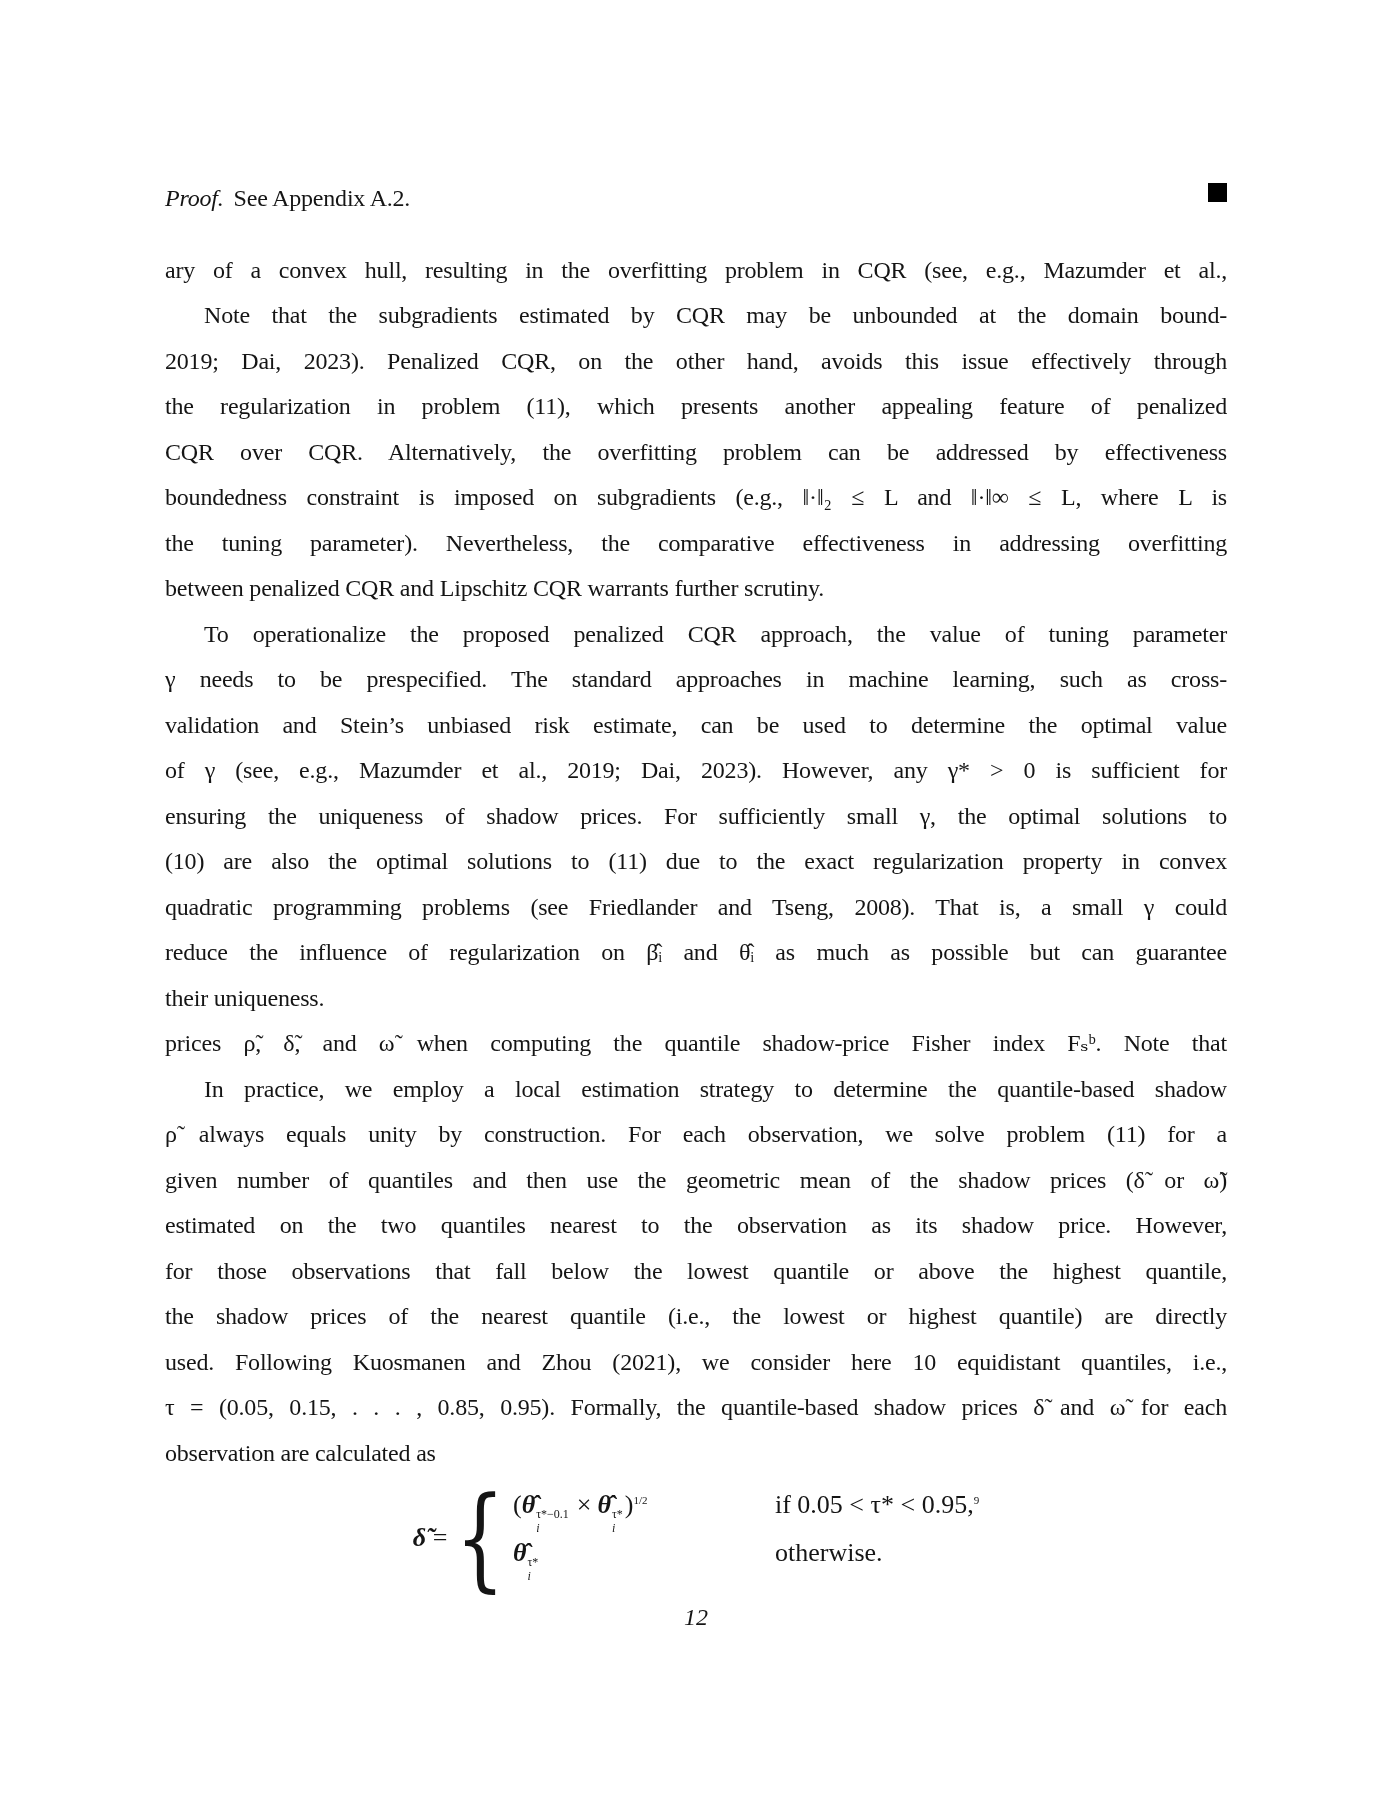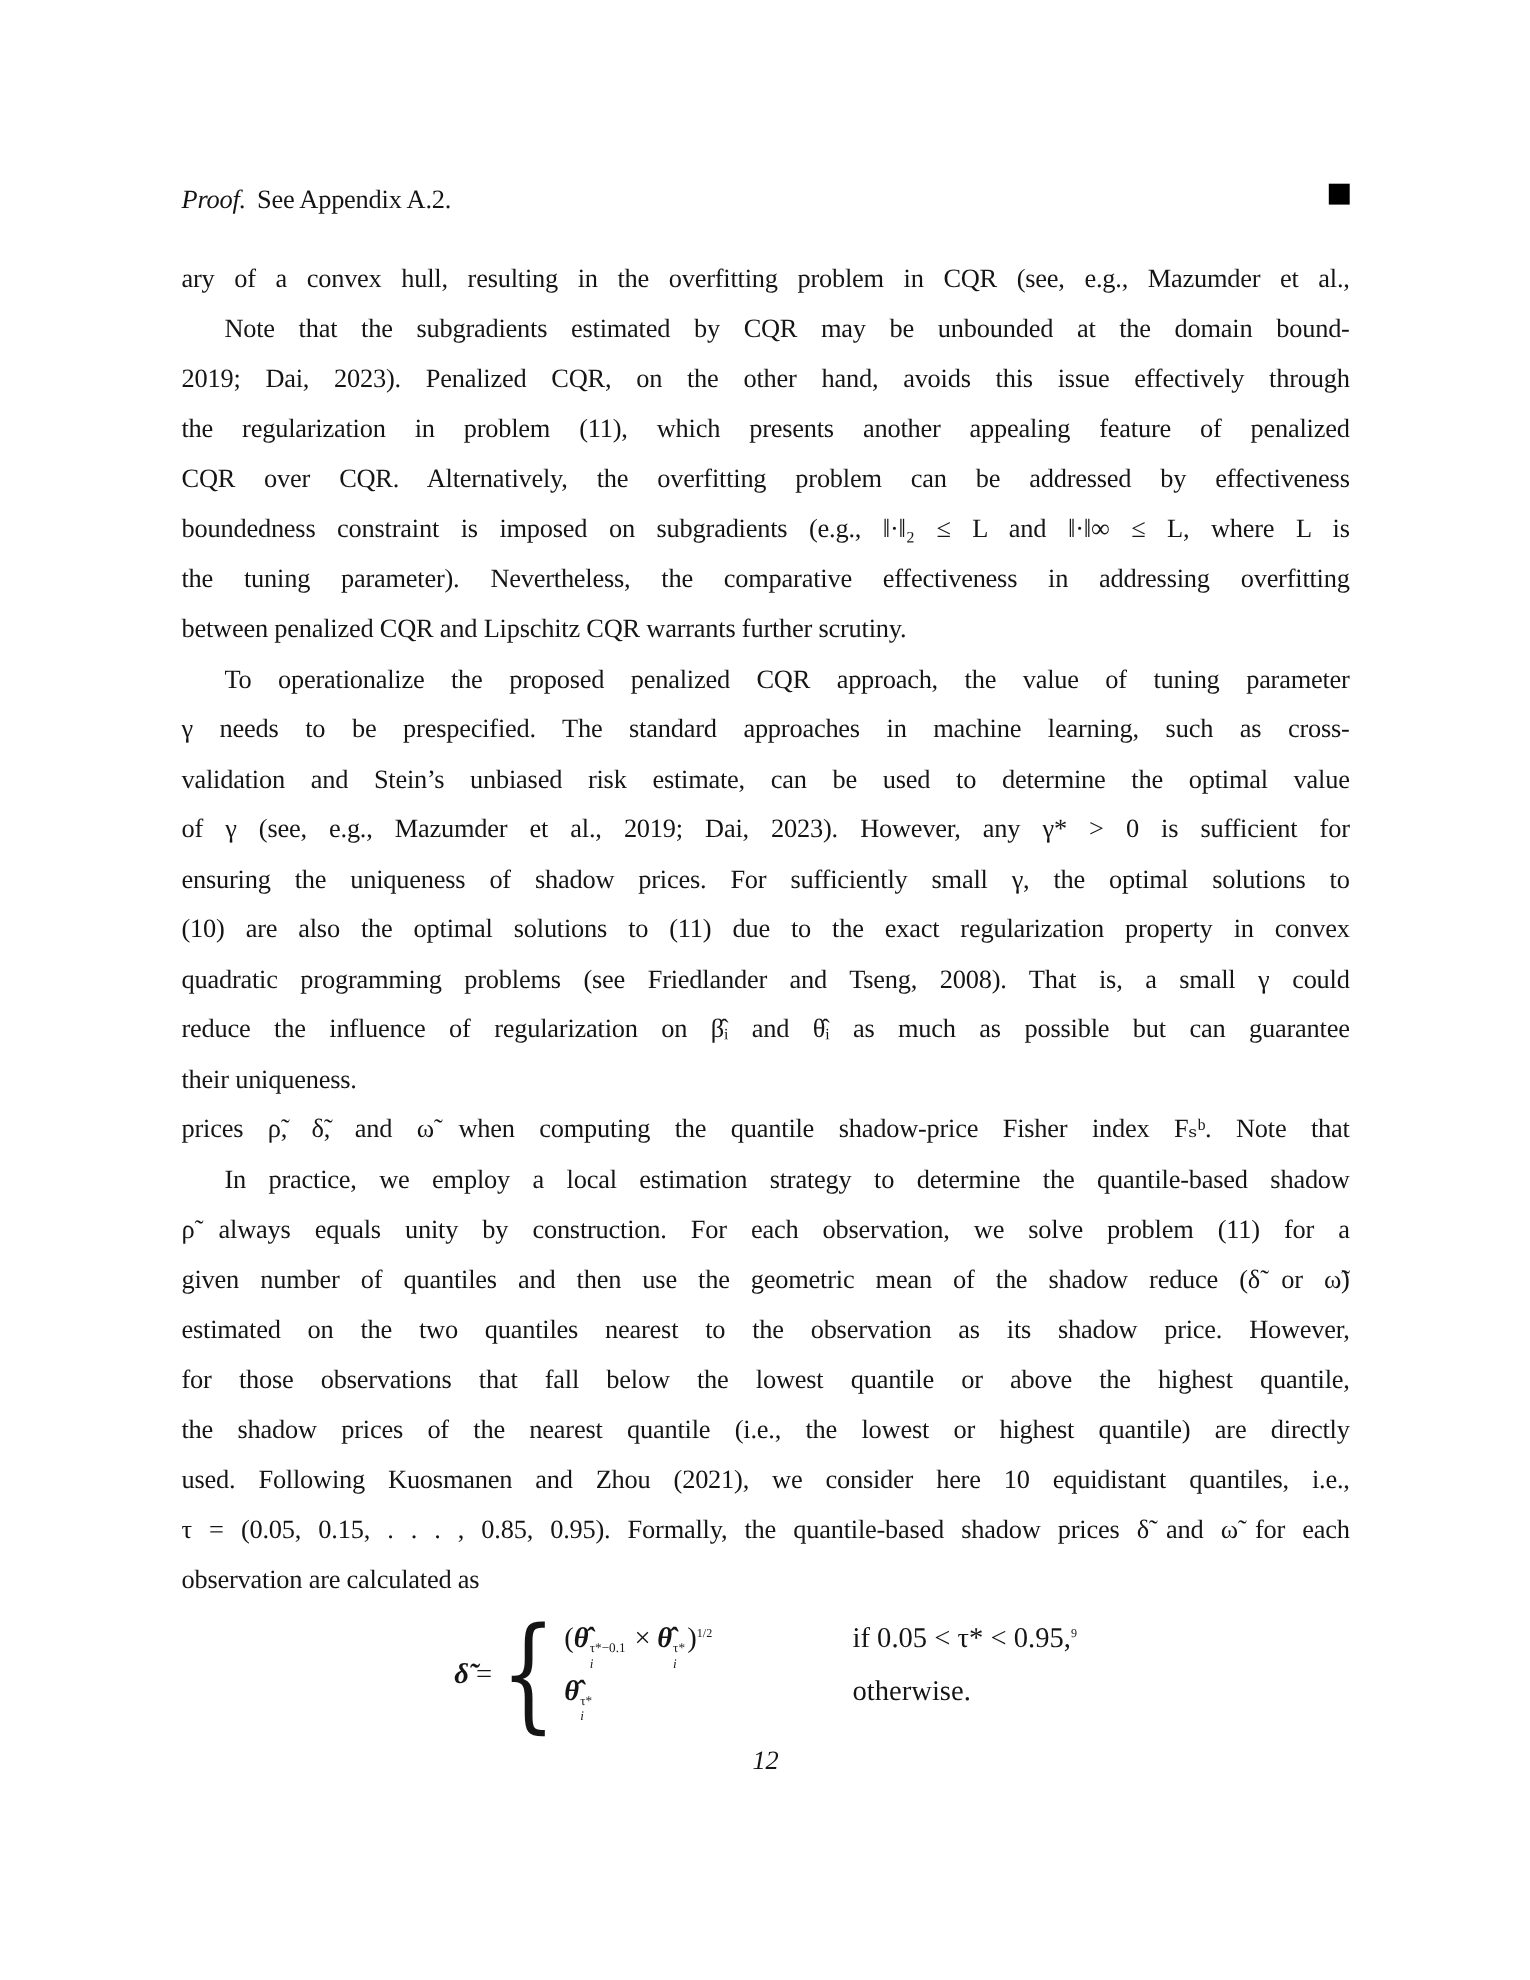--- a/index.html
+++ b/index.html
@@ -12,21 +12,21 @@
     width: 1391px;
     height: 1800px;
     background: #ffffff;
     color: #151515;
     font-family: "Liberation Serif", "DejaVu Serif", serif;
     overflow: hidden;
   }
   .content {
     position: absolute;
     left: 165px;
-    top: 160px;
+    top: 176px;
     width: 1062px;
   }
   .proof-line {
     position: relative;
     font-size: 24px;
     line-height: 45.5px;
     letter-spacing: -0.2px;
     margin-bottom: 26px;
   }
   .proof-label { font-style: italic; margin-right: 10px; }
@@ -137,21 +137,21 @@
       <div class="pline">(10) are also the optimal solutions to (11) due to the exact regularization property in convex</div>
       <div class="pline">quadratic programming problems (see Friedlander and Tseng, 2008). That is, a small γ could</div>
       <div class="pline">reduce the influence of regularization on β̂ᵢ and θ̂ᵢ as much as possible but can guarantee</div>
       <div class="pline last">their uniqueness.</div>
     </div>
 
     <div class="para">
       <div class="pline">prices ρ̃, δ̃, and ω̃ when computing the quantile shadow-price Fisher index Fₛᵇ. Note that</div>
       <div class="pline indent">In practice, we employ a local estimation strategy to determine the quantile-based shadow</div>
       <div class="pline">ρ̃ always equals unity by construction. For each observation, we solve problem (11) for a</div>
-      <div class="pline">given number of quantiles and then use the geometric mean of the shadow reduce (δ̃ or ω̃)</div>
+      <div class="pline">given number of quantiles and then use the geometric mean of the shadow prices (δ̃ or ω̃)</div>
       <div class="pline">estimated on the two quantiles nearest to the observation as its shadow price. However,</div>
       <div class="pline">for those observations that fall below the lowest quantile or above the highest quantile,</div>
       <div class="pline">the shadow prices of the nearest quantile (i.e., the lowest or highest quantile) are directly</div>
       <div class="pline">used. Following Kuosmanen and Zhou (2021), we consider here 10 equidistant quantiles, i.e.,</div>
       <div class="pline">τ = (0.05, 0.15, . . . , 0.85, 0.95). Formally, the quantile-based shadow prices δ̃ and ω̃ for each</div>
       <div class="pline last">observation are calculated as</div>
     </div>
 
     <div class="equation">
       <span class="eq-lhs"><span class="bi">δ̃</span> <span>=</span></span>

